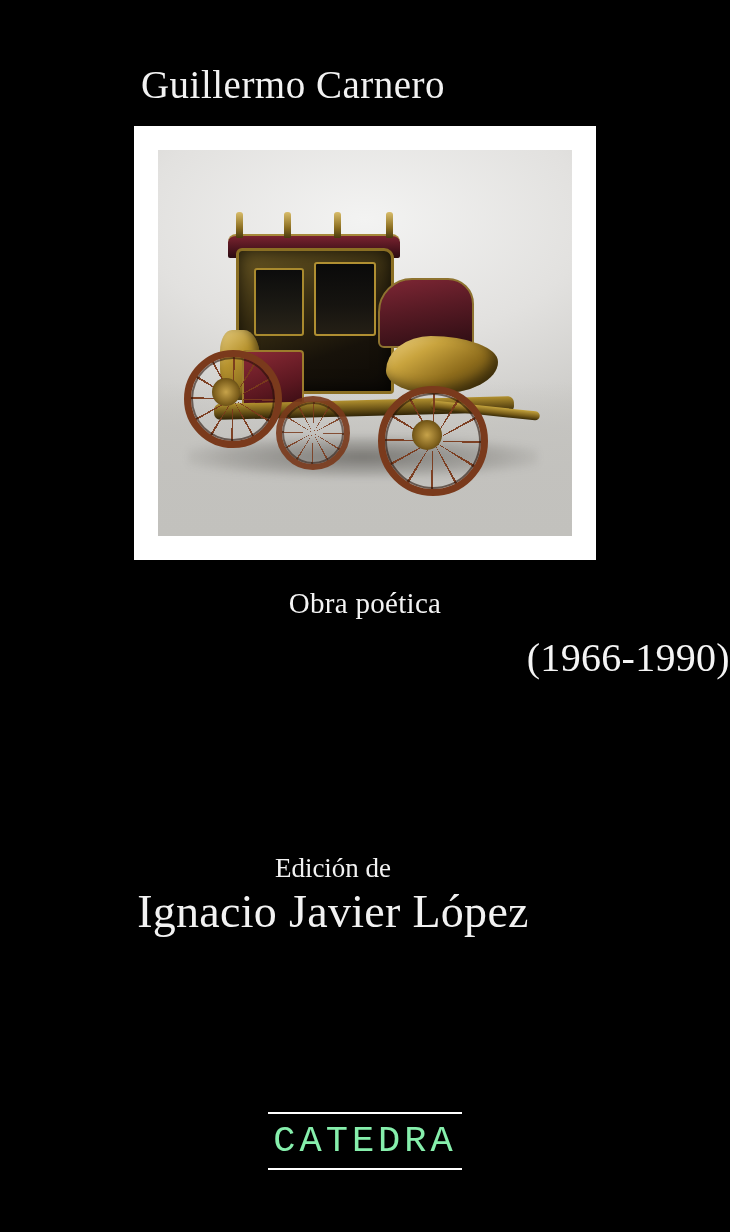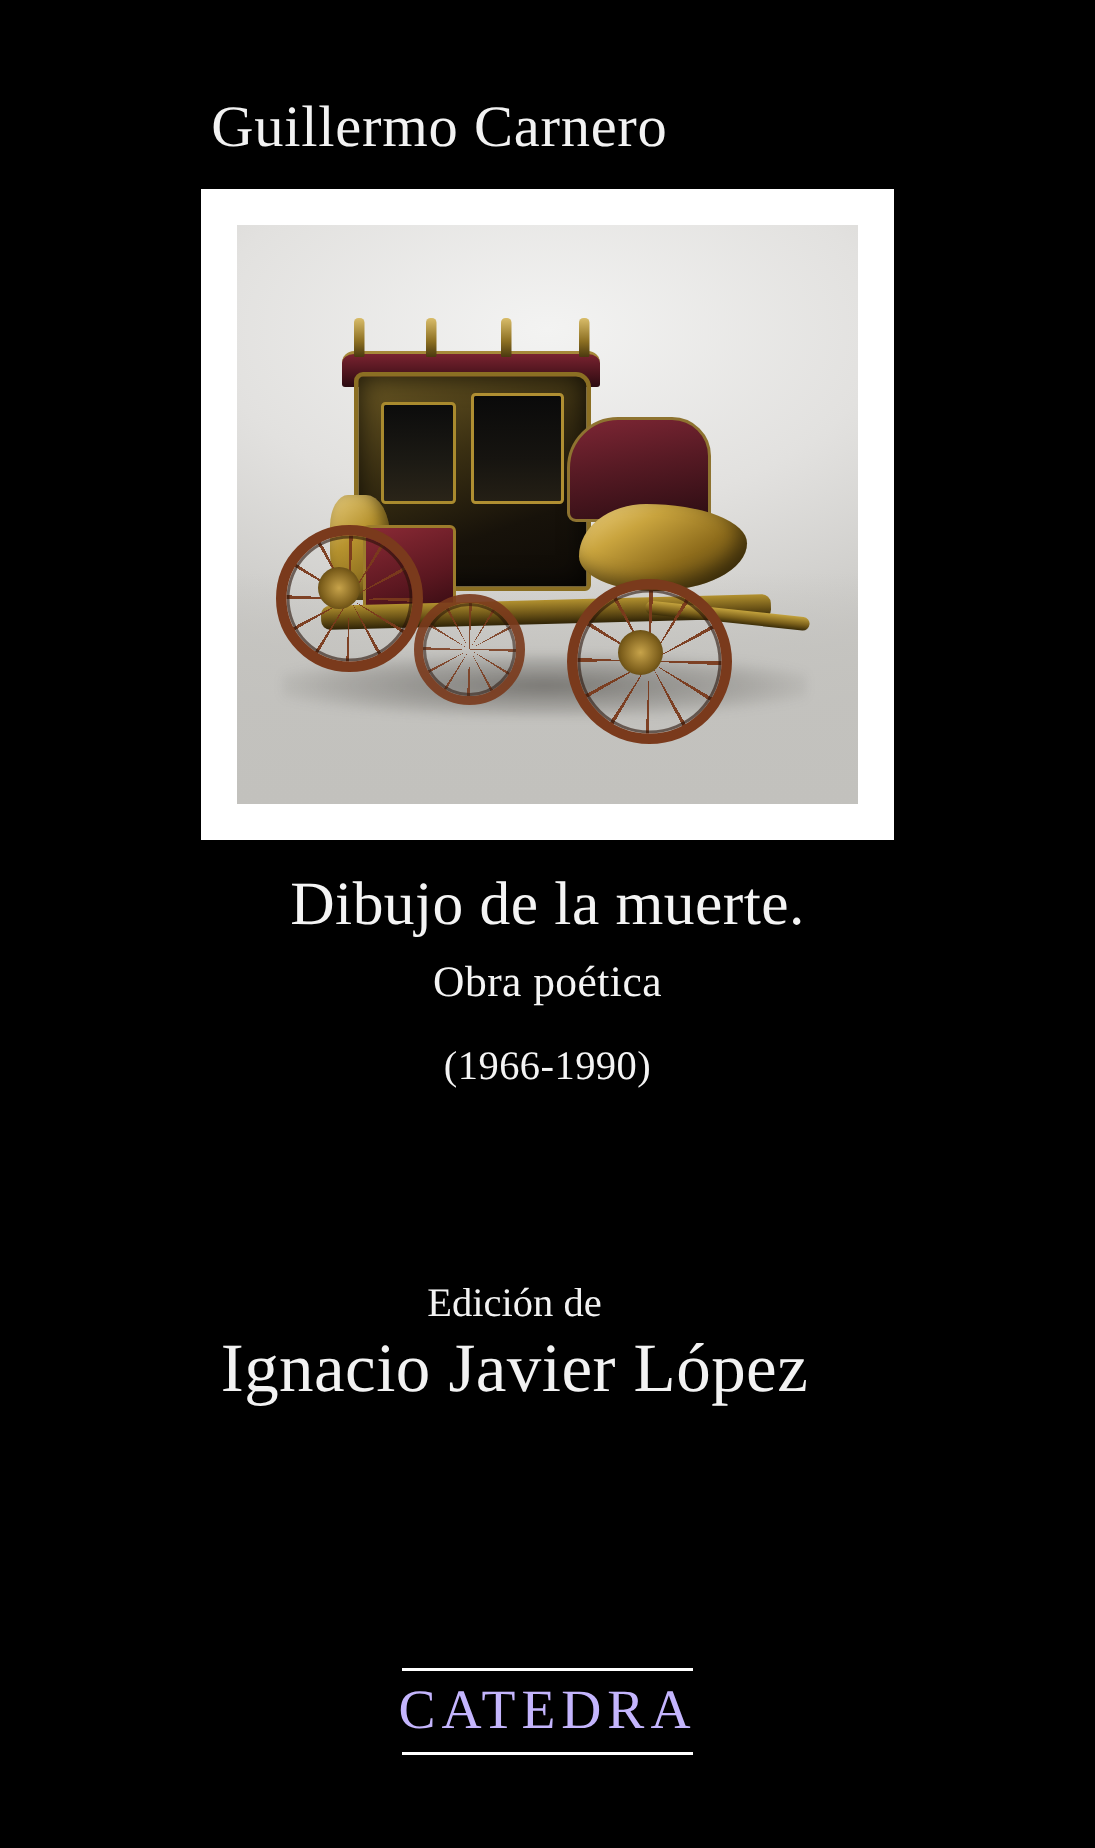--- a/index.html
+++ b/index.html
@@ -243,30 +243,31 @@
     font-size: 41px;
     line-height: 52px;
     letter-spacing: 0.3px;
   }
   .title-line-2 {
     font-size: 29px;
     line-height: 54px;
     letter-spacing: 0.3px;
   }
   .title-line-3 {
-    font-size: 27px;
+    font-size: 40px;
     line-height: 56px;
     letter-spacing: 0.3px;
+    text-align: right;
   }
 
   
   .editor-block {
     position: absolute;
     top: 848px;
-    left: 10px;
+    left: 0;
     width: 666px;
     text-align: center;
     color: #f2f2f2;
   }
   .editor-label {
     font-size: 27px;
     line-height: 40px;
   }
   .editor-name {
     font-size: 46px;
@@ -286,22 +287,22 @@
   .publisher-rule-bottom {
     width: 194px;
     height: 2px;
     background: #ffffff;
     margin: 0 auto;
   }
   .publisher-name {
     font-size: 37px;
     letter-spacing: 4px;
     line-height: 54px;
-    color: #c4b5fd;
-    font-family: Liberation Serif, serif;
+    color: #86efac;
+    font-family: Liberation Mono, monospace;
   }
   .collection {
     font-size: 22px;
     line-height: 34px;
     margin-top: 6px;
     color: #f0f0f0;
   }
 </style>
 </head>
 <body>
@@ -334,21 +335,20 @@
         <div class="wheel wheel-front"></div>
         <div class="wheel-hub hub-front"></div>
         <div class="wheel wheel-small"></div>
         <div class="wheel wheel-rear"></div>
         <div class="wheel-hub hub-rear"></div>
       </div>
     </div>
   </div>
 
   <div class="title-block">
-    <div class="title-line-1">Dibujo de la muerte.</div>
     <div class="title-line-2">Obra poética</div>
     <div class="title-line-3">(1966-1990)</div>
   </div>
 
   <div class="editor-block">
     <div class="editor-label">Edición de</div>
     <div class="editor-name">Ignacio Javier López</div>
   </div>
 
   <div class="publisher-block">

